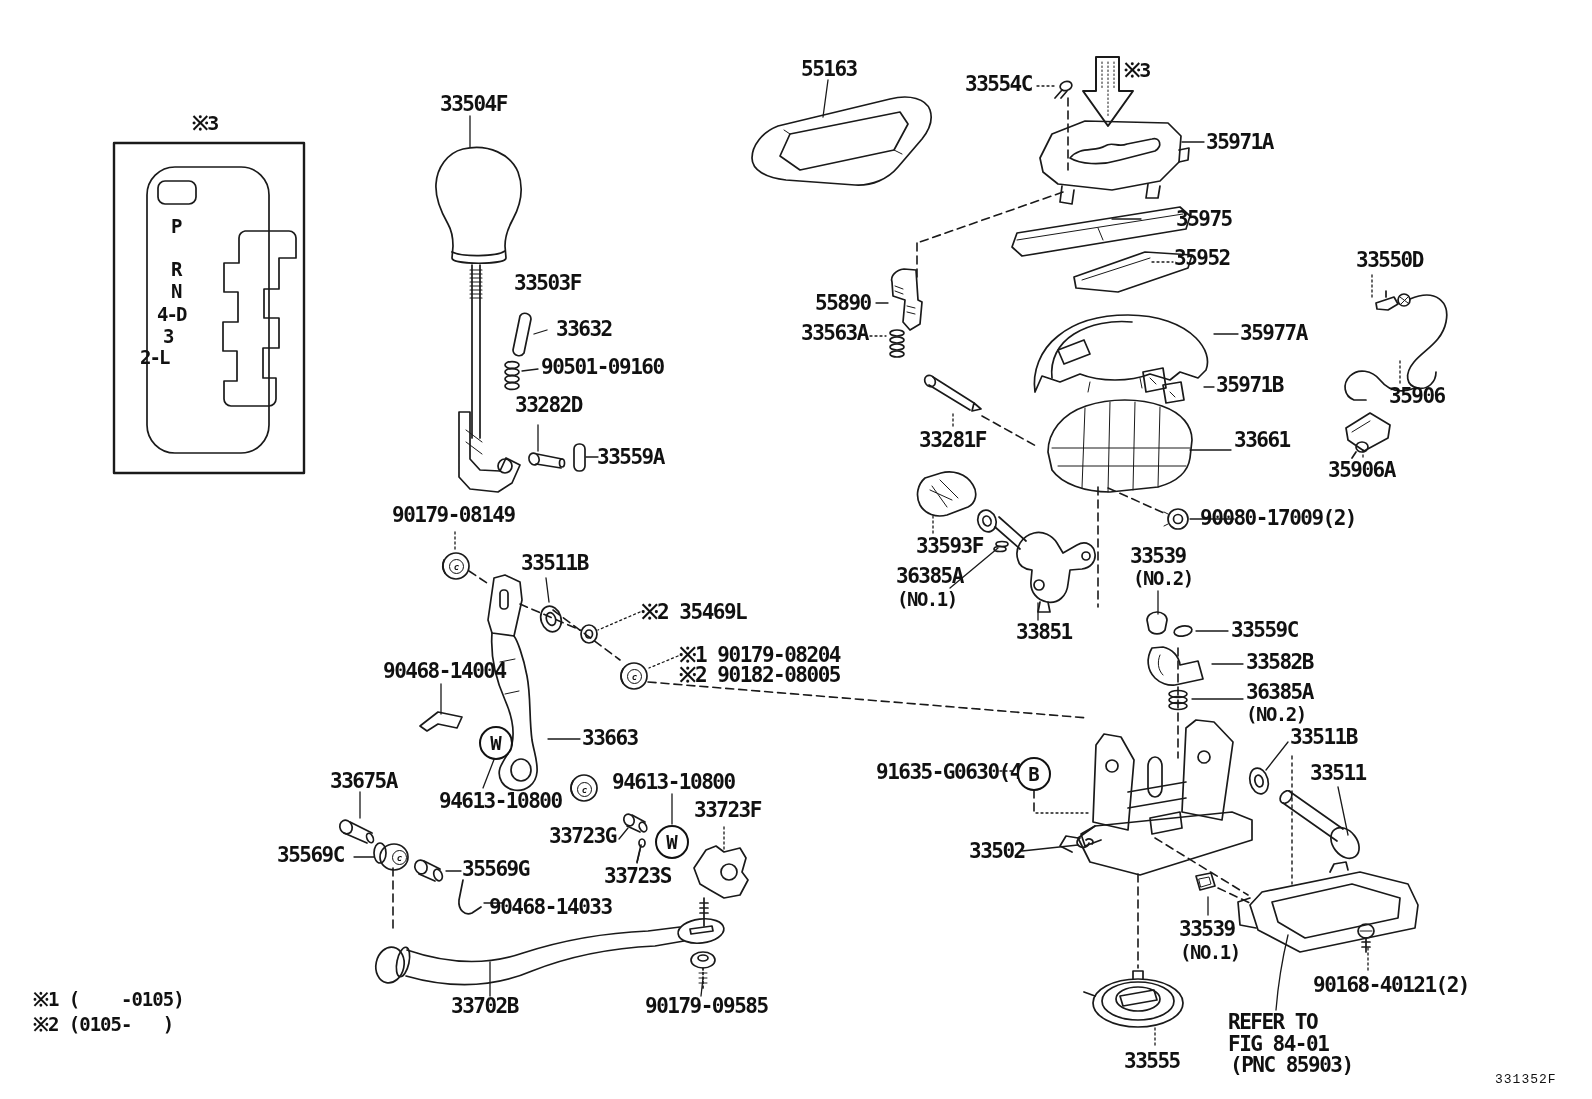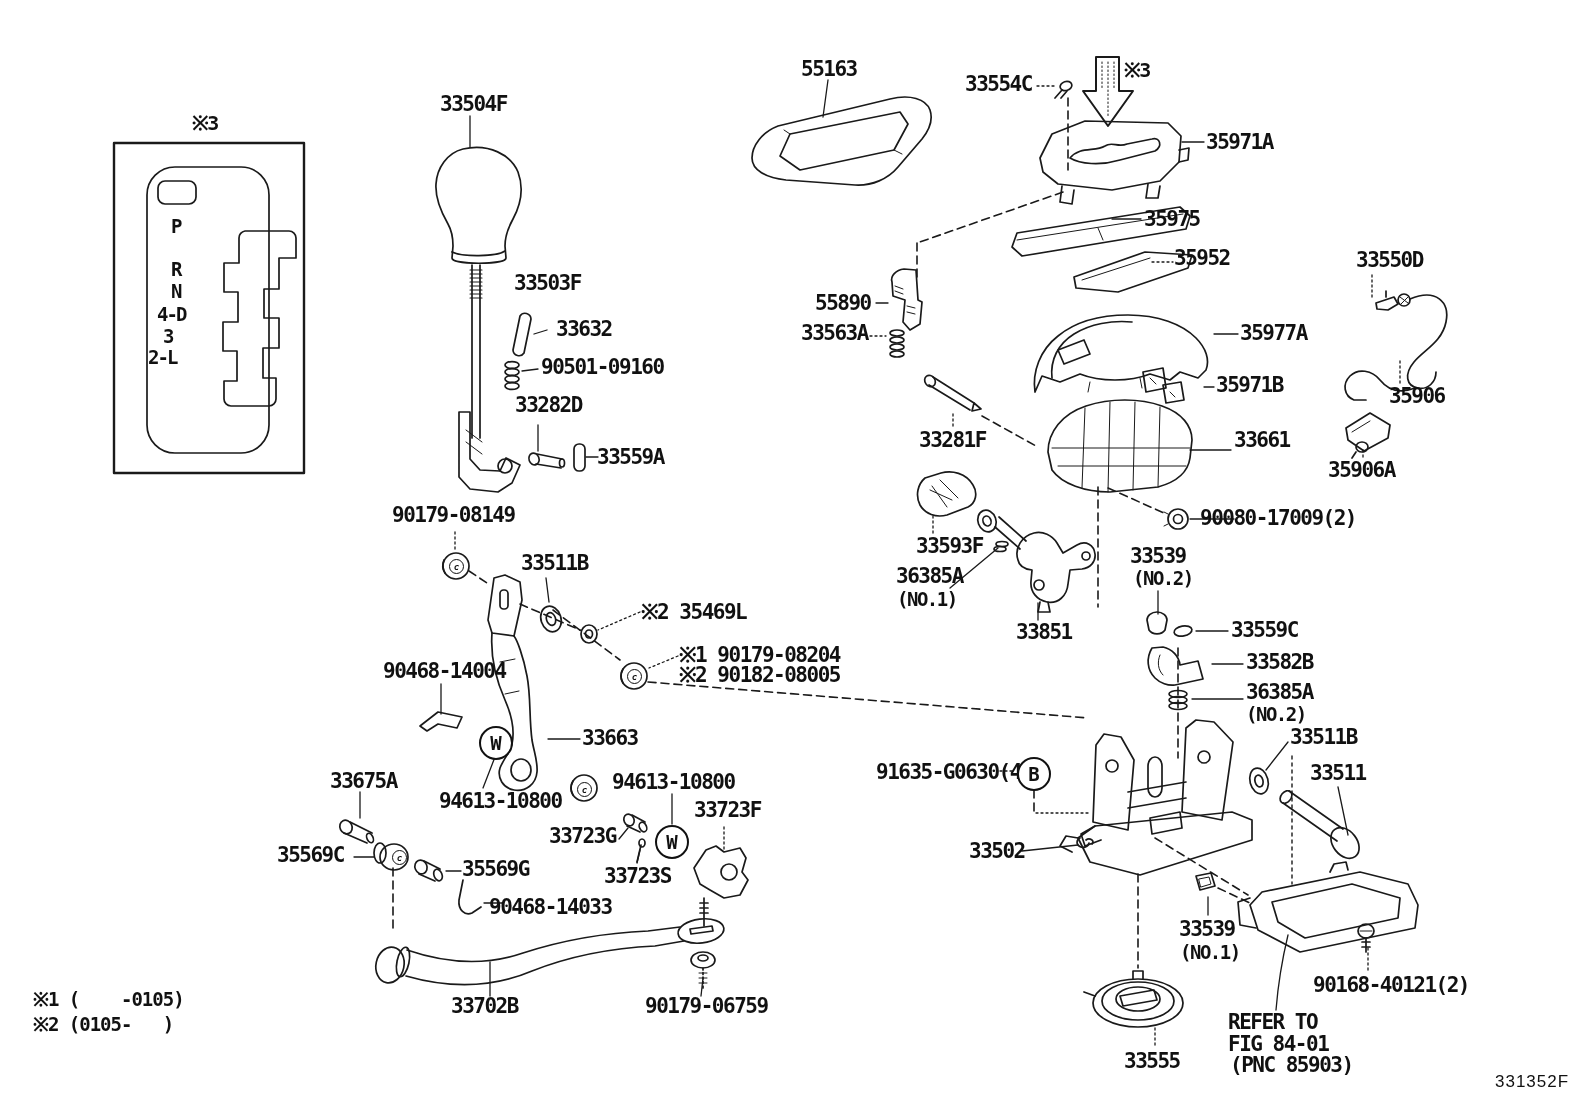--- a/index.html
+++ b/index.html
@@ -9,21 +9,21 @@
   .lbl{position:absolute;font-weight:bold;font-size:21px;line-height:1.05;
        letter-spacing:-1.5px;white-space:pre;color:#111;}
   .lbl.sub{font-size:19px;}
   .lbl.marker{font-size:20px;}
   .gate{position:absolute;font-weight:bold;font-size:19px;letter-spacing:-2px;color:#111;}
   .conn{position:absolute;width:30px;height:30px;border:2.2px solid #111;border-radius:50%;
         display:flex;align-items:center;justify-content:center;
         font-weight:bold;font-size:19px;background:#fff;}
   .conn.small{width:13px;height:13px;border-width:1.4px;font-size:9px;font-style:italic;}
   .note{position:absolute;font-weight:bold;font-size:19px;letter-spacing:-1px;white-space:pre;}
-  .code{position:absolute;font-family:Liberation Sans, sans-serif;font-size:17px;letter-spacing:1px;}
+  .code{position:absolute;font-family:Liberation Mono, monospace;font-size:13px;letter-spacing:1px;}
 </style>
 </head>
 <body>
 
 <div class="stage">
 
 <svg width="1592" height="1099" viewBox="0 0 1592 1099">
   <g fill="none" stroke="#1a1a1a" stroke-width="1.7" stroke-linecap="round" stroke-linejoin="round">
 
     <g>
@@ -387,28 +387,28 @@
     </g>
   </g>
 </svg>
 
 <div class="lbl marker" style="left:192px;top:113px">※3</div>
 <div class="gate" style="left:171px;top:215px">P</div>
 <div class="gate" style="left:171px;top:258px">R</div>
 <div class="gate" style="left:171px;top:280px">N</div>
 <div class="gate" style="left:157px;top:303px">4-D</div>
 <div class="gate" style="left:163px;top:325px">3</div>
-<div class="gate" style="left:148px;top:346px">2-L</div>
+<div class="gate" style="left:140px;top:346px">2-L</div>
 
 <div class="lbl" style="left:440px;top:93px">33504F</div>
 <div class="lbl" style="left:801px;top:58px">55163</div>
 <div class="lbl" style="left:965px;top:73px">33554C</div>
 <div class="lbl marker" style="left:1124px;top:60px">※3</div>
 <div class="lbl" style="left:1206px;top:131px">35971A</div>
-<div class="lbl" style="left:1144px;top:208px">35975</div>
+<div class="lbl" style="left:1176px;top:208px">35975</div>
 <div class="lbl" style="left:1174px;top:247px">35952</div>
 <div class="lbl" style="left:1356px;top:249px">33550D</div>
 <div class="lbl" style="left:815px;top:292px">55890</div>
 <div class="lbl" style="left:801px;top:322px">33563A</div>
 <div class="lbl" style="left:1240px;top:322px">35977A</div>
 <div class="lbl" style="left:514px;top:272px">33503F</div>
 <div class="lbl" style="left:556px;top:318px">33632</div>
 <div class="lbl" style="left:541px;top:356px">90501-09160</div>
 <div class="lbl" style="left:1216px;top:374px">35971B</div>
 <div class="lbl" style="left:1389px;top:385px">35906</div>
@@ -442,21 +442,21 @@
 <div class="lbl" style="left:439px;top:790px">94613-10800</div>
 <div class="lbl" style="left:612px;top:771px">94613-10800</div>
 <div class="lbl" style="left:549px;top:825px">33723G</div>
 <div class="lbl" style="left:694px;top:799px">33723F</div>
 <div class="lbl" style="left:277px;top:844px">35569C</div>
 <div class="lbl" style="left:462px;top:858px">35569G</div>
 <div class="lbl" style="left:604px;top:865px">33723S</div>
 <div class="lbl" style="left:969px;top:840px">33502</div>
 <div class="lbl" style="left:489px;top:896px">90468-14033</div>
 <div class="lbl" style="left:451px;top:995px">33702B</div>
-<div class="lbl" style="left:645px;top:995px">90179-06759</div>
+<div class="lbl" style="left:645px;top:995px">90179-09585</div>
 <div class="lbl" style="left:1179px;top:918px">33539</div>
 <div class="lbl sub" style="left:1180px;top:943px">(NO.1)</div>
 <div class="lbl" style="left:1313px;top:974px">90168-40121(2)</div>
 <div class="lbl" style="left:1228px;top:1011px">REFER TO</div>
 <div class="lbl" style="left:1228px;top:1033px">FIG 84-01</div>
 <div class="lbl" style="left:1230px;top:1054px">(PNC 85903)</div>
 <div class="lbl" style="left:1124px;top:1050px">33555</div>
 
 <div class="conn" style="left:1017px;top:757px">B</div>
 <div class="conn" style="left:479px;top:726px">W</div>

